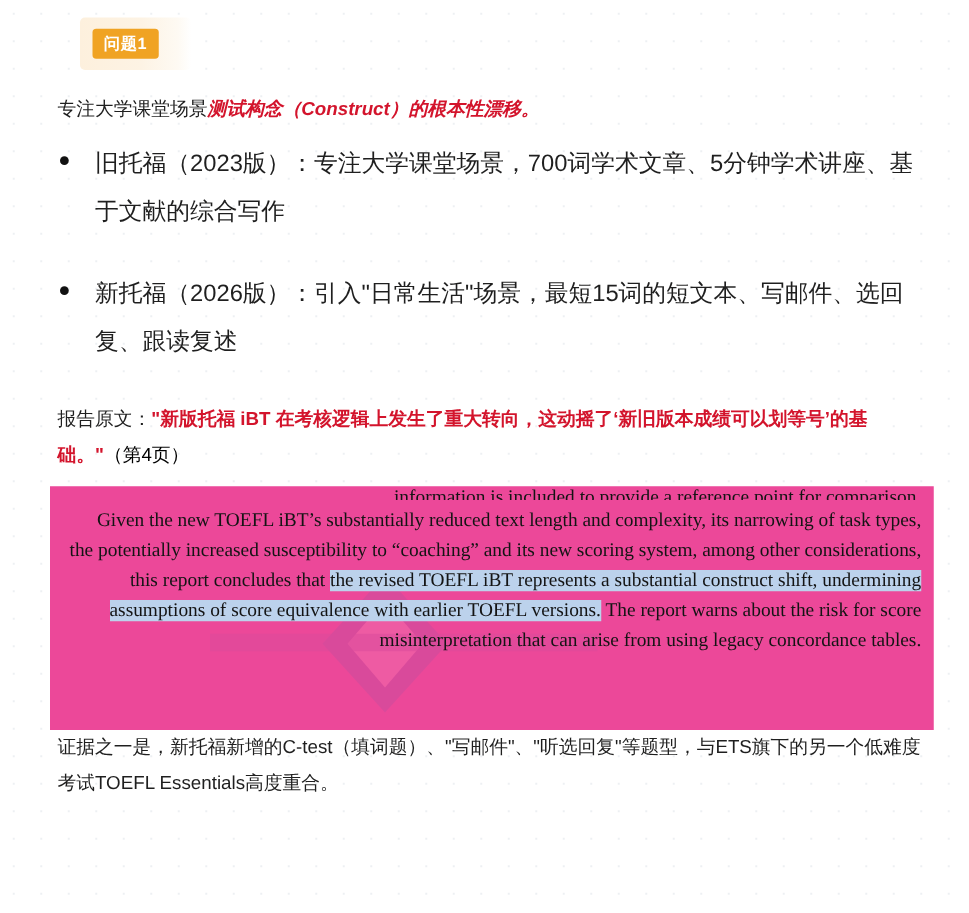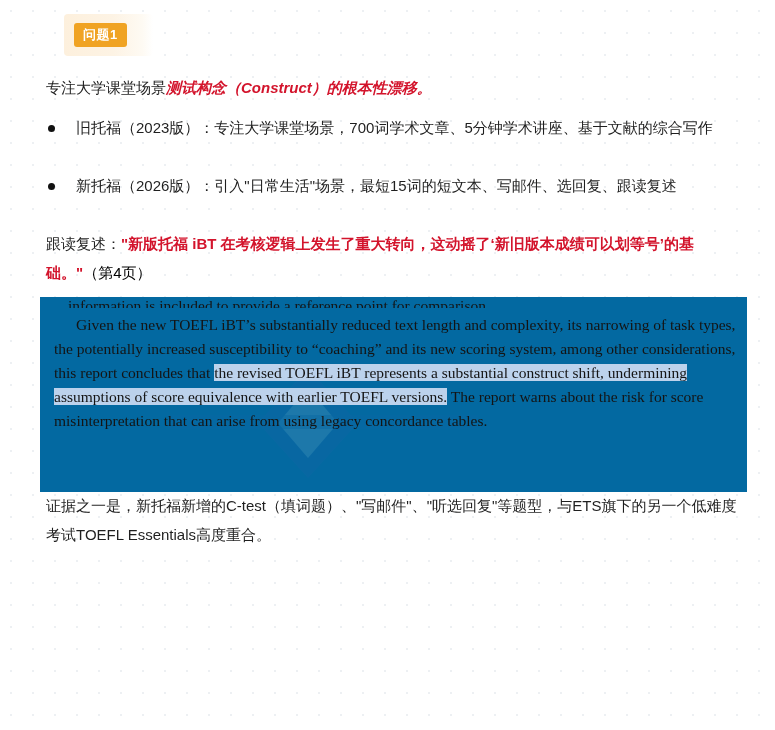--- a/index.html
+++ b/index.html
@@ -77,21 +77,21 @@
   }
 
   
   ul.bullets {
     list-style: none;
     margin: 0 0 6px 0;
     padding: 0;
   }
   ul.bullets li {
     position: relative;
-    font-size: 15px;
+    font-size: 19px;
     line-height: 2.0;
     padding-left: 36px;
     margin-bottom: 28px;
     color: #1f1f1f;
   }
   ul.bullets li::before {
     content: "";
     position: absolute;
     left: 8px;
     top: 12px;
@@ -113,24 +113,25 @@
     color: #d3142c;
     font-weight: bold;
   }
   .quote-page { color: #000000; }
 
   
   .excerpt {
     position: relative;
     margin: 2px 0 0 0;
     padding: 0 10px 14px 14px;
-    background: #0369a1;
+    background: #ec4899;
     overflow: hidden;
     height: 195px;
     box-sizing: border-box;
+    text-align: right;
   }
   .excerpt .watermark {
     position: absolute;
     left: 40%;
     top: 34%;
     width: 330px;
     height: 120px;
     transform: translate(-50%, 0) ;
     opacity: 0.10;
     pointer-events: none;
@@ -188,21 +189,21 @@
   <ul class="bullets">
     <li>
       <span>旧托福（2023版）：专注大学课堂场景，700词学术文章、5分钟学术讲座、基于文献的综合写作</span>
     </li>
     <li>
       <span>新托福（2026版）：引入"日常生活"场景，最短15词的短文本、写邮件、选回复、跟读复述</span>
     </li>
   </ul>
 
   <div class="quote-block">
-    <span class="quote-label">跟读复述：</span><span class="quote-text">"新版托福 iBT 在考核逻辑上发生了重大转向，这动摇了‘新旧版本成绩可以划等号’的基础。"</span><span class="quote-page">（第4页）</span>
+    <span class="quote-label">报告原文：</span><span class="quote-text">"新版托福 iBT 在考核逻辑上发生了重大转向，这动摇了‘新旧版本成绩可以划等号’的基础。"</span><span class="quote-page">（第4页）</span>
   </div>
 
   <div class="excerpt">
     <svg class="watermark" viewBox="0 0 330 120">
       <polygon points="150,5 200,60 150,115 100,60" fill="#3a5fb0"></polygon>
       <polygon points="150,25 180,60 150,95 120,60" fill="#ffffff"></polygon>
       <rect x="10" y="52" width="310" height="14" fill="#3a5fb0" opacity="0.5"></rect>
     </svg>
 
     <div class="clipped-line">information is included to provide a reference point for comparison.</div>

